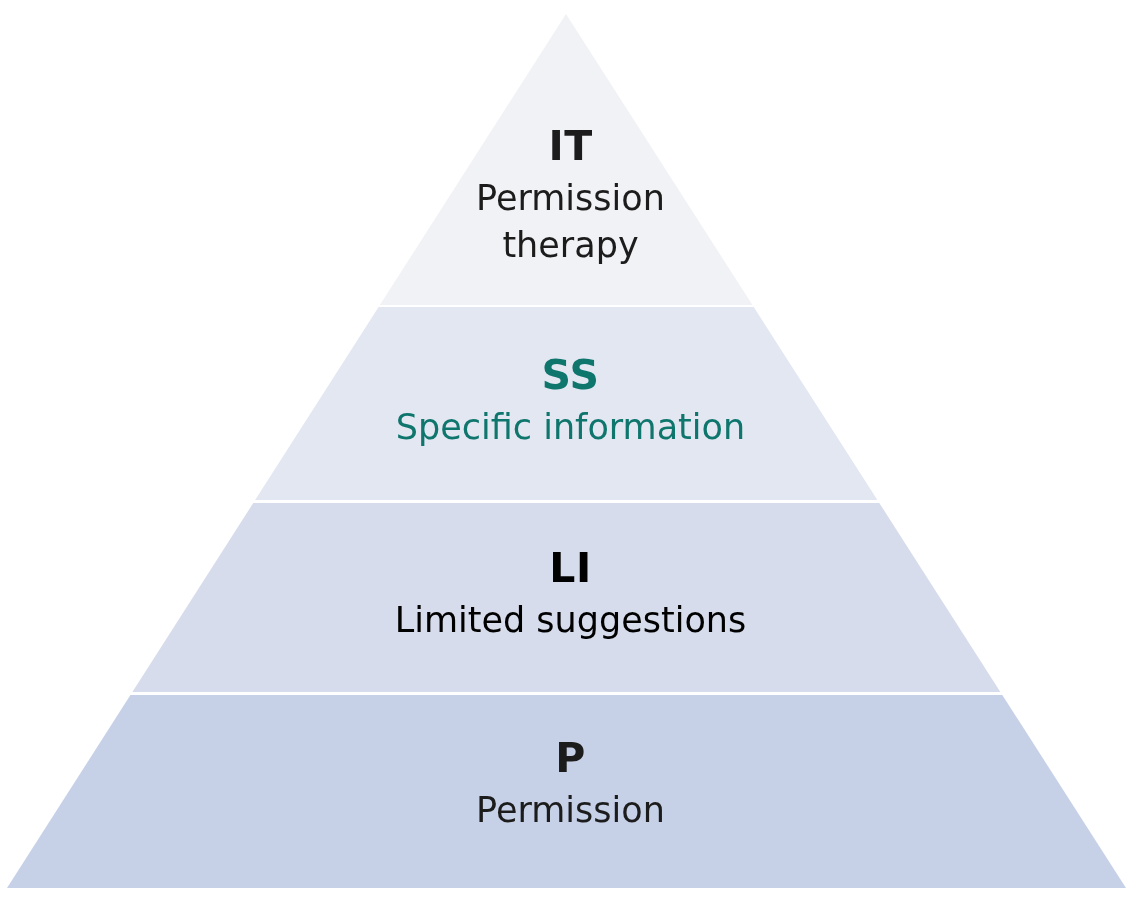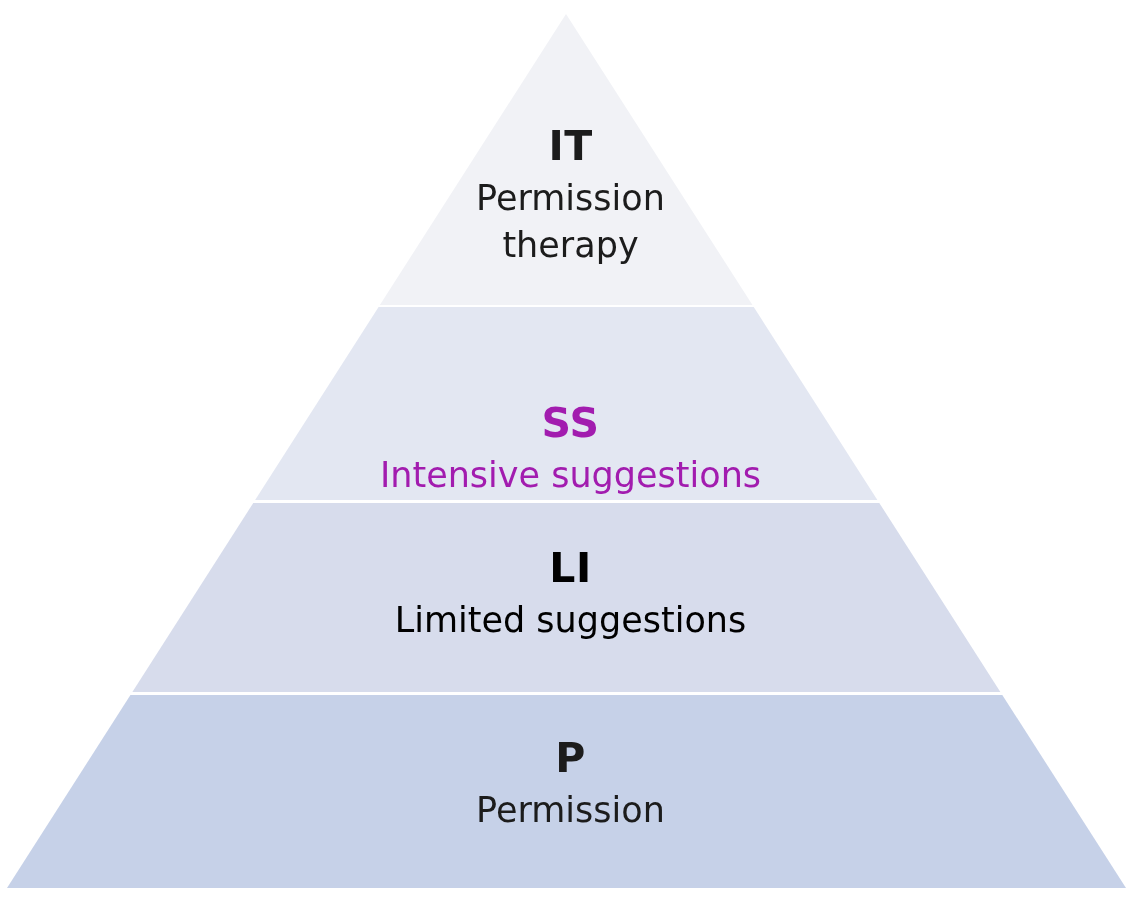--- a/index.html
+++ b/index.html
@@ -90,23 +90,23 @@
     </svg>
 
     <div class="tier-labels">
 
       <div class="tier-label t0" style="color: rgb(28, 28, 28);">
         <span class="tier-abbr">IT</span>
         <span class="tier-name">Permission
 therapy</span>
       </div>
 
-      <div class="tier-label t1" style="color: #a21caf; margin-top: 48px;">
+      <div class="tier-label t1" style="color: #0f766e;">
         <span class="tier-abbr">SS</span>
-        <span class="tier-name">Intensive suggestions</span>
+        <span class="tier-name">Specific information</span>
       </div>
 
       <div class="tier-label t2" style="color: #000000;">
         <span class="tier-abbr">LI</span>
         <span class="tier-name">Limited suggestions</span>
       </div>
 
       <div class="tier-label t3" style="color: rgb(28, 28, 28);">
         <span class="tier-abbr">P</span>
         <span class="tier-name">Permission</span>

